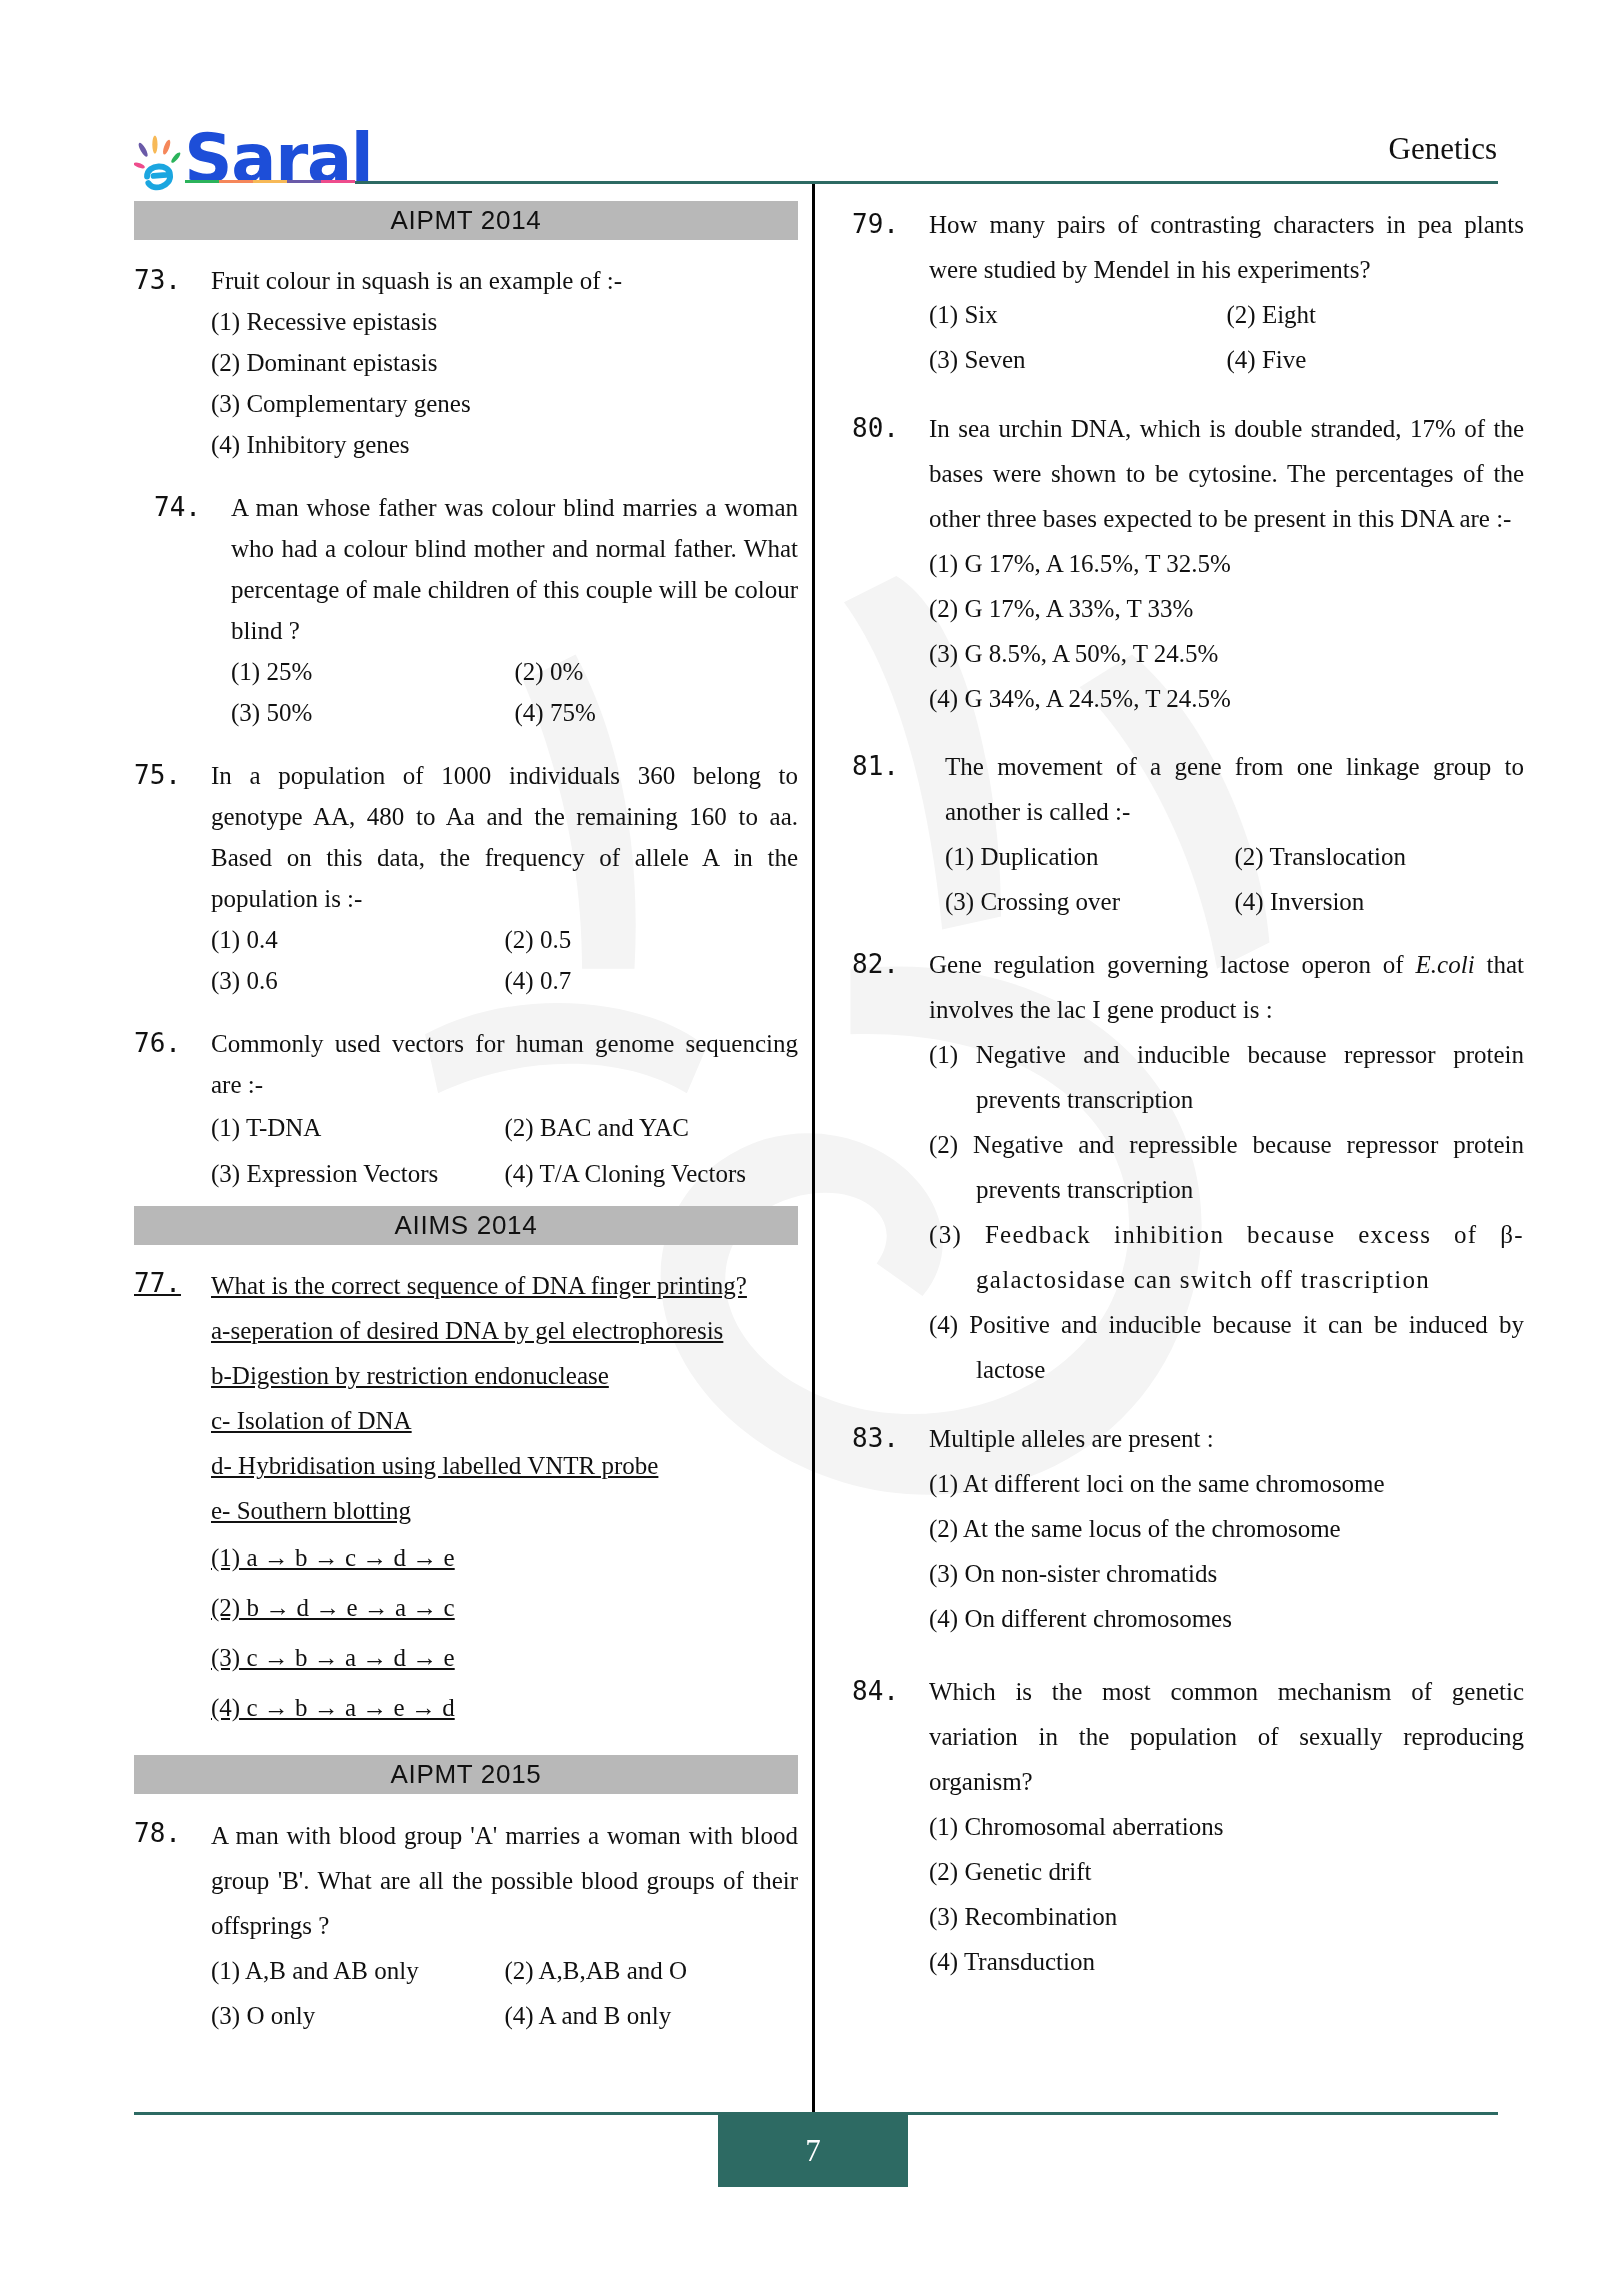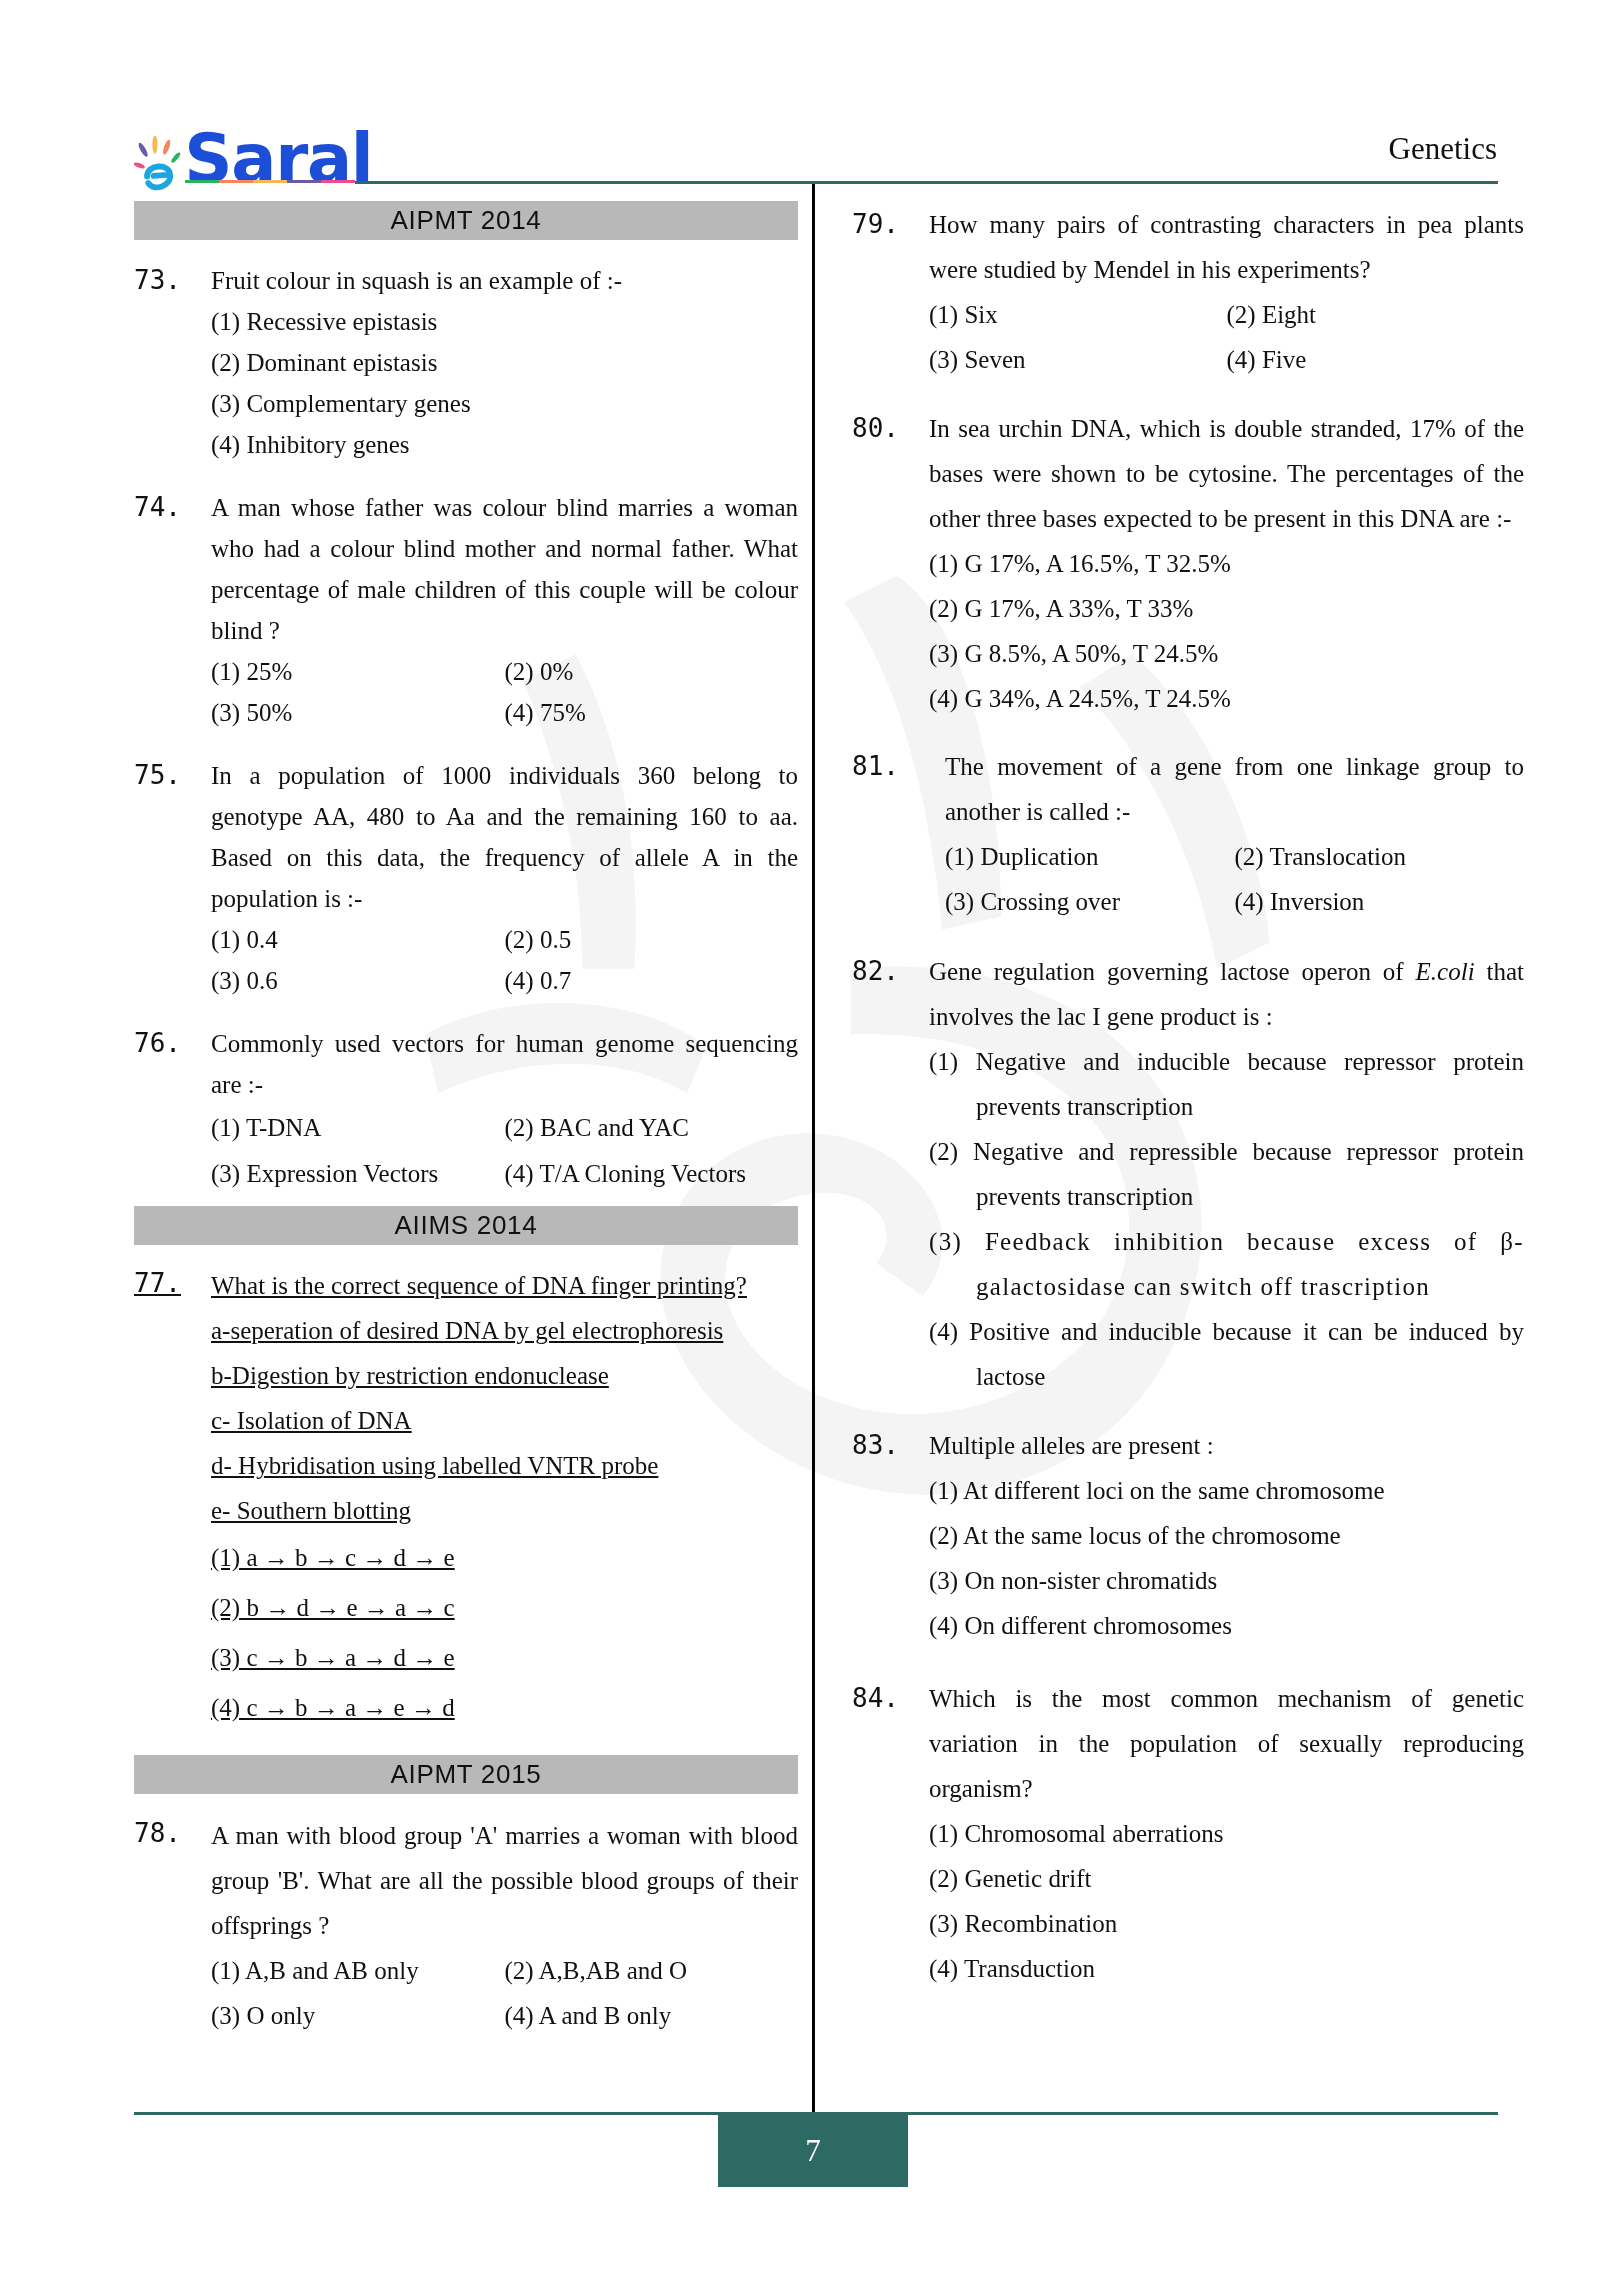--- a/index.html
+++ b/index.html
@@ -78,21 +78,21 @@
       <div class="qtext">Fruit colour in squash is an example of :-</div>
       <div class="opts1">
         <div>(1) Recessive epistasis</div>
         <div>(2) Dominant epistasis</div>
         <div>(3) Complementary genes</div>
         <div>(4) Inhibitory genes</div>
       </div>
     </div>
   </div>
 
-  <div class="q" style="margin-top:22px;">
+  <div class="q" style="margin-top:22px;margin-left:20px;">
     <div class="qnum">74.</div>
     <div class="qbody">
       <div class="qtext">A man whose father was colour blind marries a woman who had a colour blind mother and normal father. What percentage of male children of this couple will be colour blind ?</div>
       <div class="opts2">
         <div>(1) 25%</div>
         <div>(2) 0%</div>
         <div>(3) 50%</div>
         <div>(4) 75%</div>
       </div>
     </div>
@@ -189,21 +189,21 @@
       <div class="qtext">The movement of a gene from one linkage group to another is called :-</div>
       <div class="opts2" style="line-height:45px;">
         <div>(1) Duplication</div>
         <div>(2) Translocation</div>
         <div>(3) Crossing over</div>
         <div>(4) Inversion</div>
       </div>
     </div>
   </div>
 
-  <div class="q" style="line-height:45px; margin-top:25px;">
+  <div class="q" style="line-height:45px; margin-top:18px;">
     <div class="qnum">82.</div>
     <div class="qbody">
       <div class="qtext"><span>Gene regulation governing lactose operon of </span><i>E.coli</i><span> that involves the lac I gene product is :</span></div>
       <div class="hang">(1) Negative and inducible because repressor protein prevents transcription</div>
       <div class="hang">(2) Negative and repressible because repressor protein prevents transcription</div>
       <div class="hang" style="letter-spacing:1.3px;">(3) Feedback inhibition because excess of β-galactosidase can switch off trascription</div>
       <div class="hang">(4) Positive and inducible because it can be induced by lactose</div>
     </div>
   </div>
 

